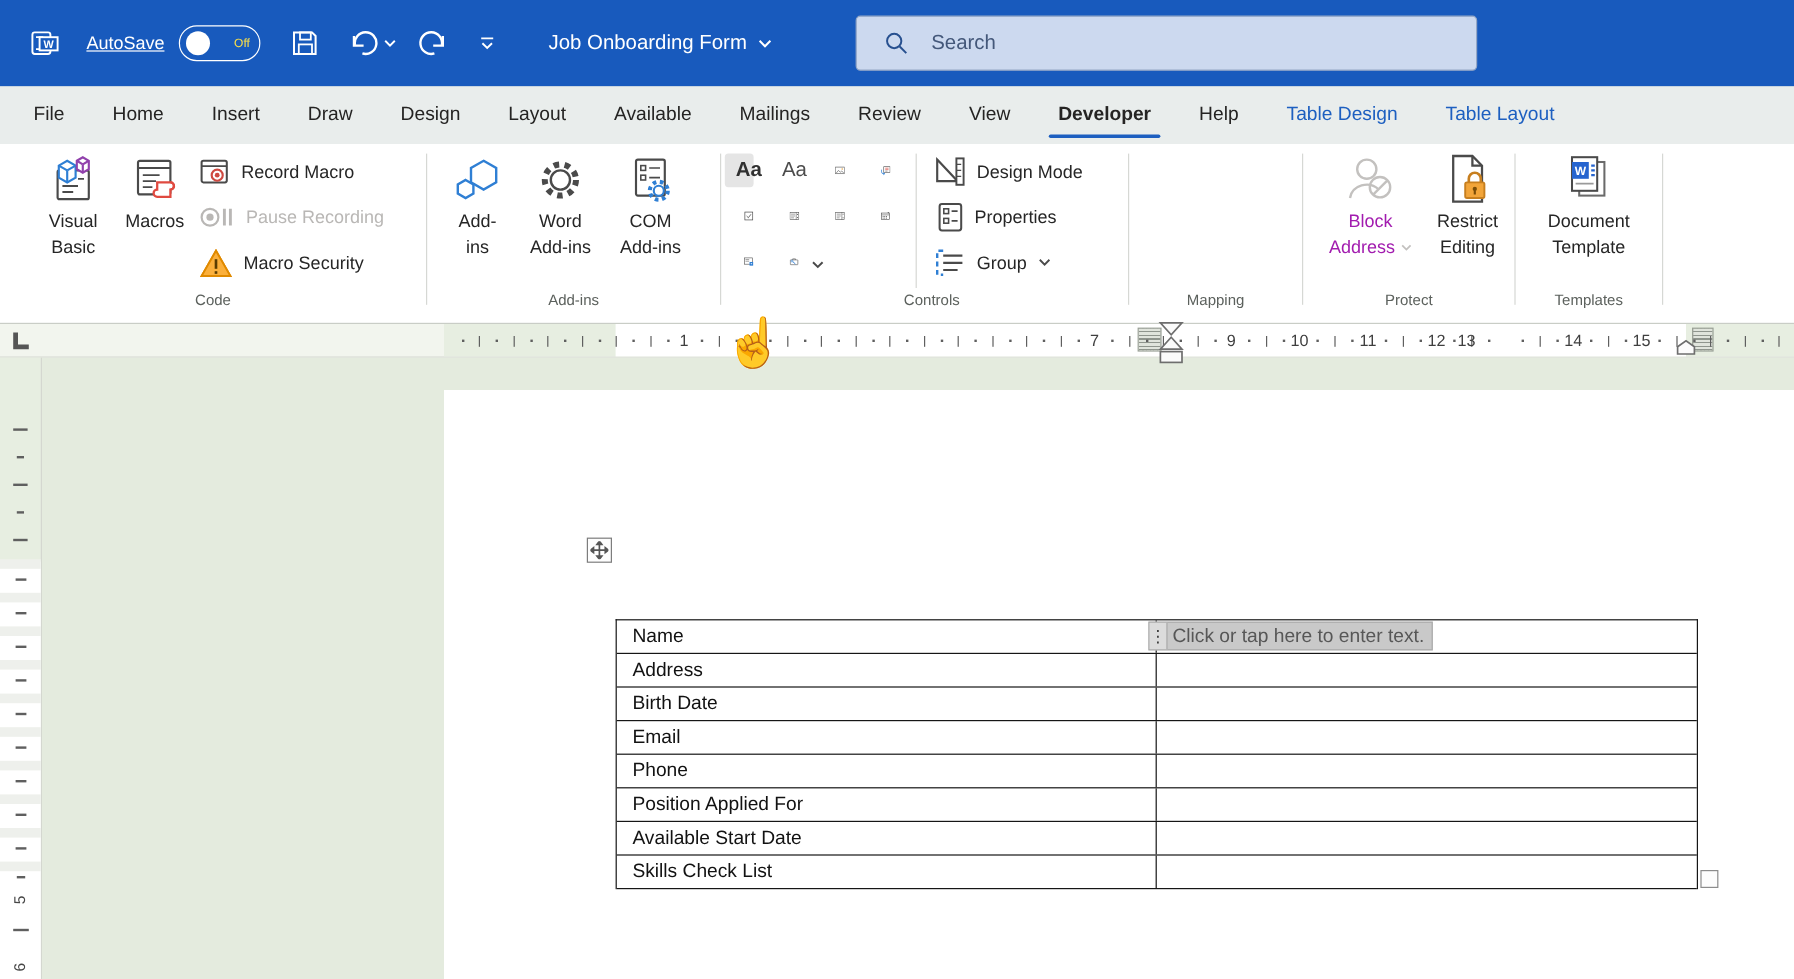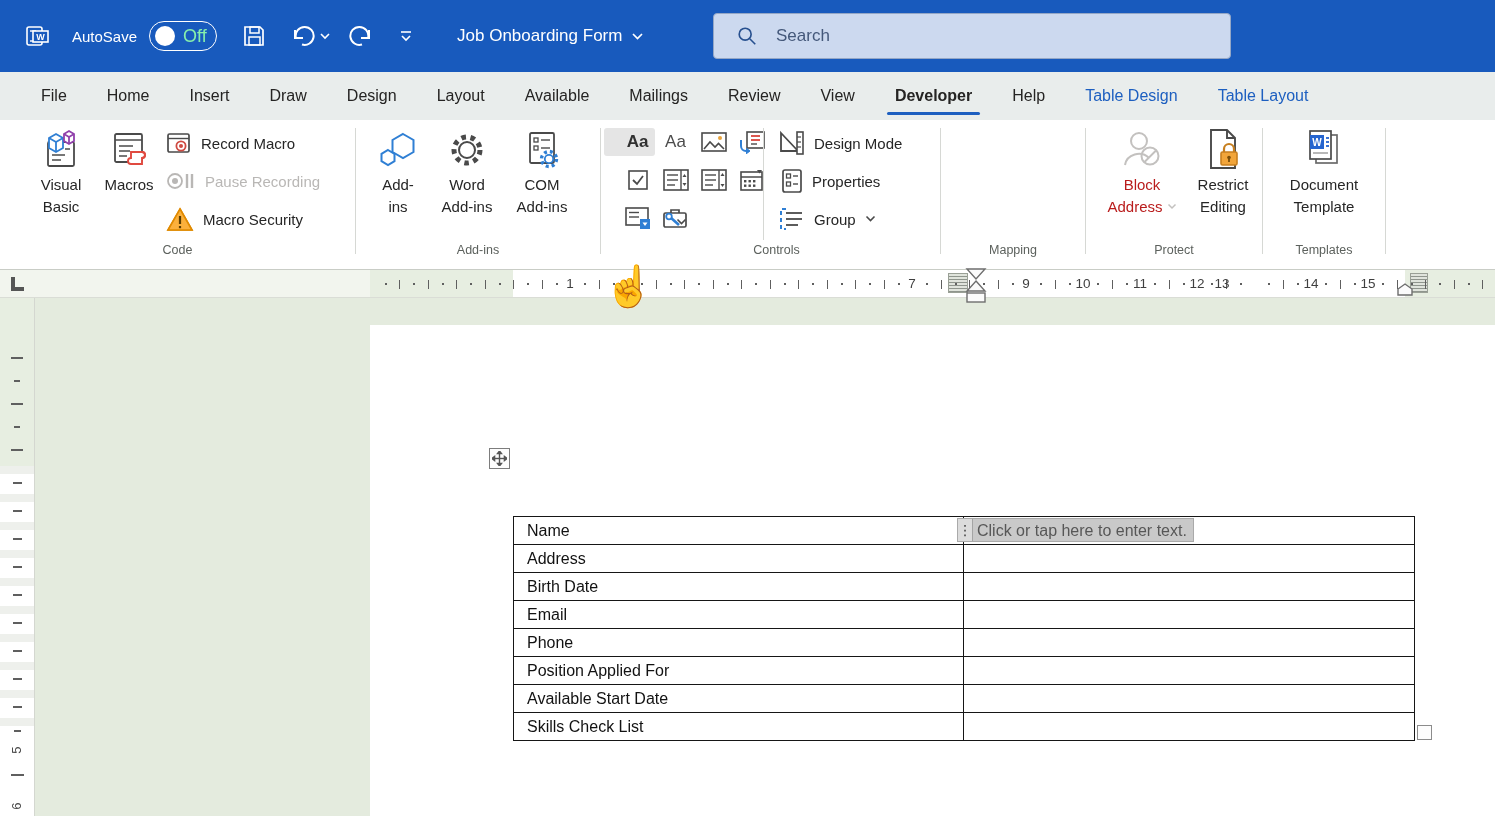--- a/index.html
+++ b/index.html
@@ -3,47 +3,47 @@
 <meta charset="utf-8">
 <style>
   html,body{margin:0;padding:0;background:#fff;}
   *{box-sizing:border-box;font-family:"Liberation Sans",sans-serif;}
   .app{position:relative;width:1495px;height:816px;overflow:hidden;background:#e4ebde;}
 
   
   .titlebar{position:absolute;left:0;top:0;width:100%;height:72px;background:#185abd;display:flex;align-items:center;color:#fff;}
   .tb-item{display:flex;align-items:center;}
   .word-logo{margin-left:24px;}
-  .autosave-label{margin-left:20px;font-size:15px;}
+  .autosave-label{margin-left:20px;font-size:15px;text-decoration:underline;}
   .toggle{margin-left:12px;width:68px;height:30px;border:1.5px solid #fff;border-radius:16px;display:flex;align-items:center;cursor:pointer;}
   .knob{width:20px;height:20px;border-radius:50%;background:#fff;margin-left:5px;}
-  .toggle-state{margin-left:8px;font-size:18px;color:#86efac;}
+  .toggle-state{margin-left:20px;font-size:10px;color:#fde047;}
   .qat-btn{margin-left:22px;display:flex;align-items:center;}
   .doc-title{margin-left:42px;font-size:17px;display:flex;align-items:center;gap:9px;white-space:nowrap;}
   .searchbox{position:absolute;left:713px;top:13px;width:518px;height:46px;background:#ccd9ef;border:1px solid #94a7c6;border-radius:4px;display:flex;align-items:center;}
   .search-text{margin-left:18px;font-size:17px;color:#44587a;}
 
   
-  .tabrow{position:absolute;left:0;top:72px;width:100%;height:48px;background:#e9edec;display:flex;align-items:stretch;padding-left:21px;}
+  .tabrow{position:absolute;left:0;top:72px;width:100%;height:48px;background:#e9edec;display:flex;align-items:stretch;padding-left:8px;}
   .tab{position:relative;display:flex;align-items:center;padding:0 20px;font-size:16px;color:#252423;cursor:pointer;white-space:nowrap;}
   .tab.active{font-weight:700;}
   .tab.active::after{content:"";position:absolute;left:12px;right:12px;bottom:5px;height:3px;border-radius:2px;background:#1d5fc0;}
   .tab.contextual{color:#1d5fc0;}
 
   
   .ribbon{position:absolute;left:0;top:120px;width:100%;height:150px;background:#fff;border-bottom:1px solid #c9cdc6;}
   .vsep{position:absolute;top:8px;height:126px;width:1px;background:#d6d8d4;}
   .grouplabel{position:absolute;top:123px;font-size:12.5px;color:#5c615d;text-align:center;}
   .bigbtn{position:absolute;top:7px;display:flex;flex-direction:column;align-items:center;cursor:pointer;}
   .bigicon{height:46px;display:flex;align-items:center;justify-content:center;}
   .bigline{font-size:15px;line-height:21px;color:#262626;margin-top:1px;white-space:nowrap;display:flex;align-items:center;gap:4px;}
-  .bigbtn.disabled .bigline{color:#b91c1c;}
+  .bigbtn.disabled .bigline{color:#a21caf;}
   .smallbtn{position:absolute;height:28px;display:flex;align-items:center;gap:9px;font-size:15px;color:#262626;cursor:pointer;white-space:nowrap;}
   .smallbtn.disabled{color:#b9b7b5;}
-  .ctrlicon{position:absolute;width:51px;height:28px;display:flex;align-items:center;justify-content:center;cursor:pointer;padding-left:16px;}
+  .ctrlicon{position:absolute;width:24px;height:28px;display:flex;align-items:center;justify-content:center;cursor:pointer;padding-left:16px;}
   .ctrlicon.hovered{background:#e5e5e5;border-radius:3px;}
   .aa{font-size:17px;color:#303030;}
   .aa.bold{font-weight:700;}
   .aa.lite{font-weight:400;color:#4c4c4c;}
   .hand-cursor{position:absolute;left:604px;top:146px;font-size:40px;line-height:1;color:#1c1c1c;z-index:30;pointer-events:none;}
 
   
   .tooltip{position:absolute;left:602px;top:266px;width:281px;height:78px;background:#fff;border:1px solid #9d9d9d;border-radius:6px;box-shadow:0 4px 9px rgba(0,0,0,.28);z-index:40;padding:13px 18px;}
   .tooltip-title{font-size:15.5px;font-weight:700;color:#3c3b3a;}
   .tooltip-body{margin-top:9px;font-size:15.5px;color:#636261;}

